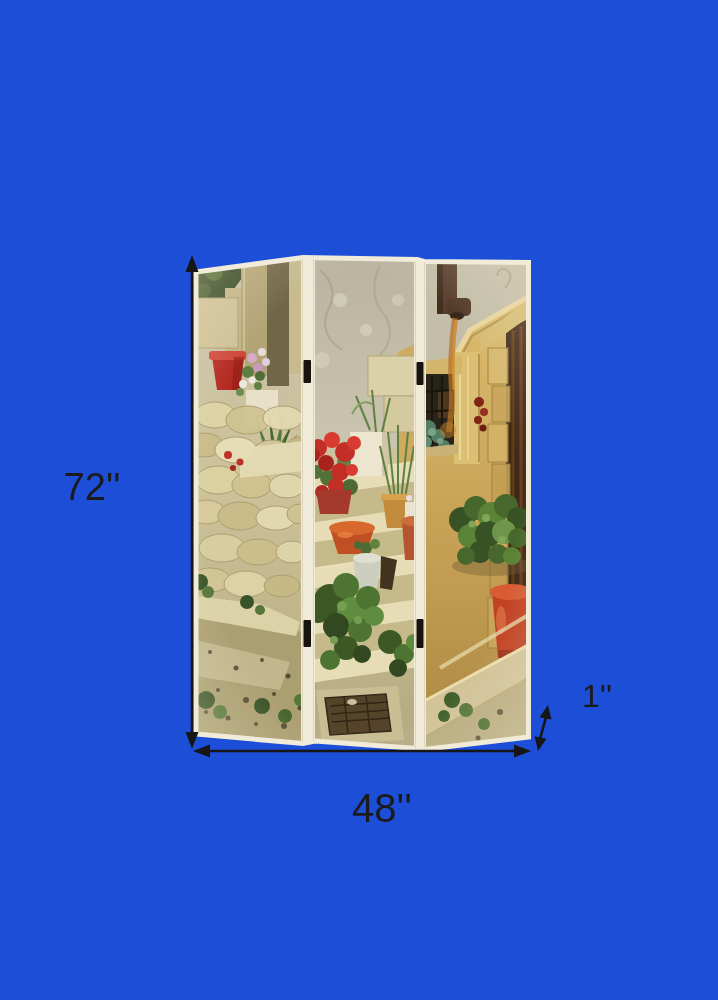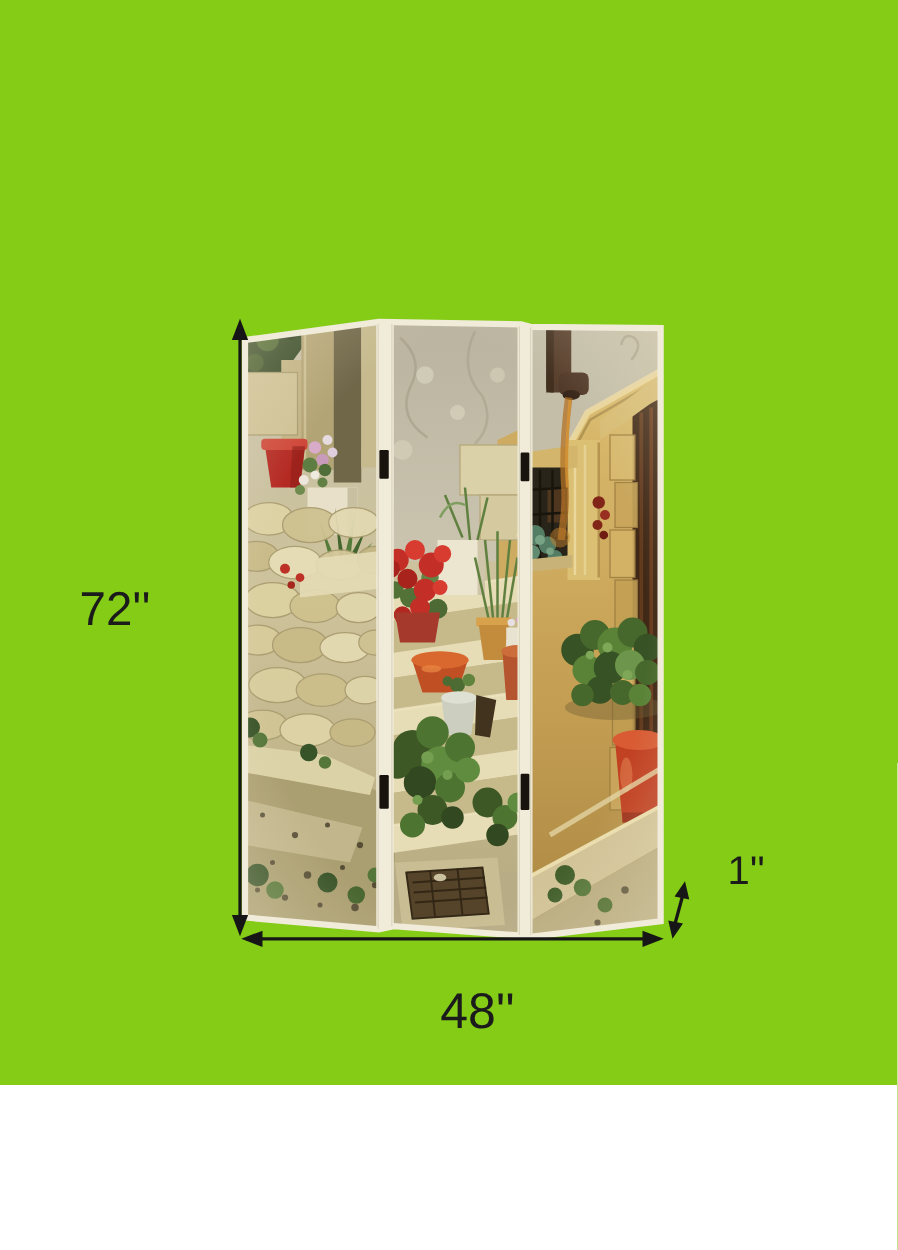--- a/index.html
+++ b/index.html
@@ -1,19 +1,19 @@
 <!DOCTYPE html>
 <html><head>
 <meta charset="utf-8">
 <style>
   html, body { margin: 0; padding: 0; background: #ffffff; }
   .stage {
     position: relative;
-    width: 718px; height: 868px;
-    background: #84cc16;
+    width: 718px; height: 1000px;
+    background: #1d4ed8;
     font-family: "Liberation Sans", sans-serif;
     overflow: hidden;
   }
   svg { display: block; }
   text.dim-label {
     font-family: "Liberation Sans", sans-serif;
     fill: #1b1b1b;
   }
 </style>
 </head>

